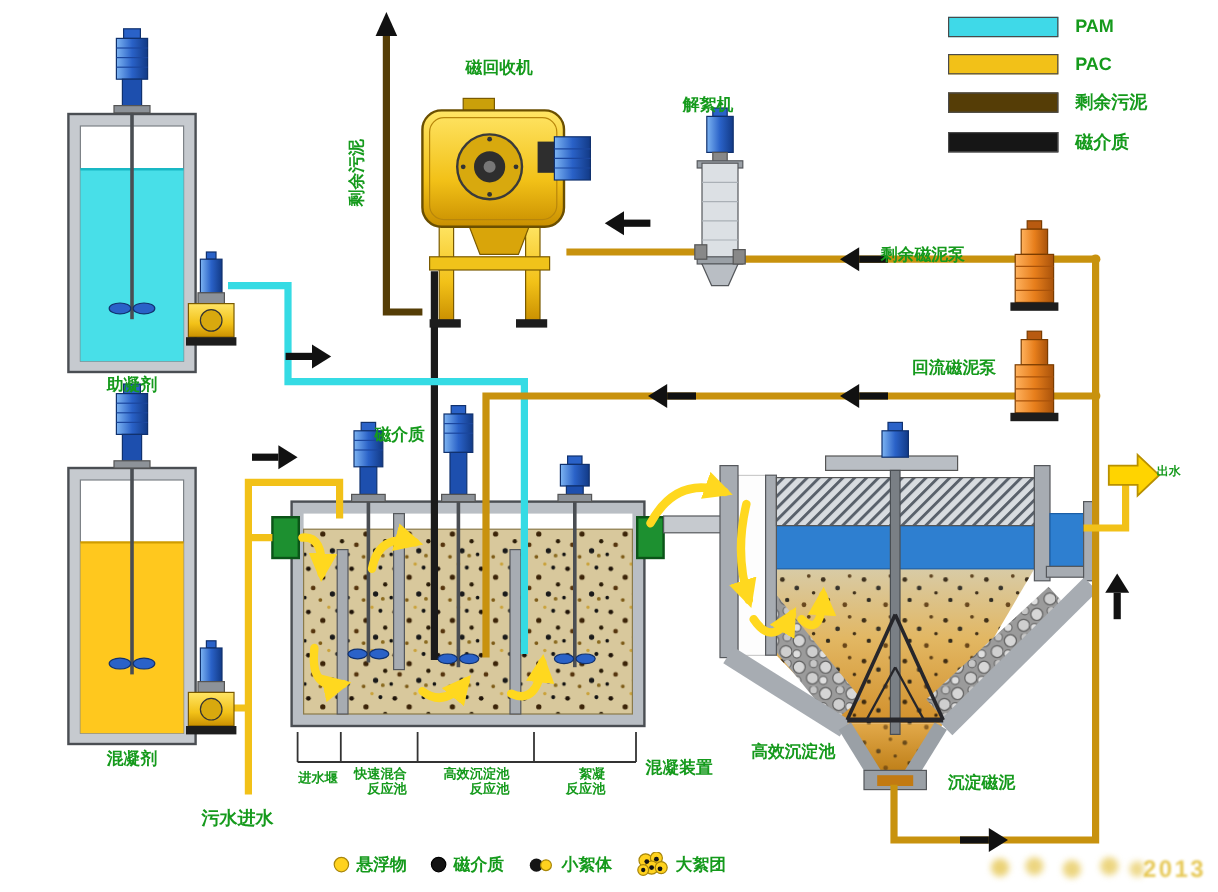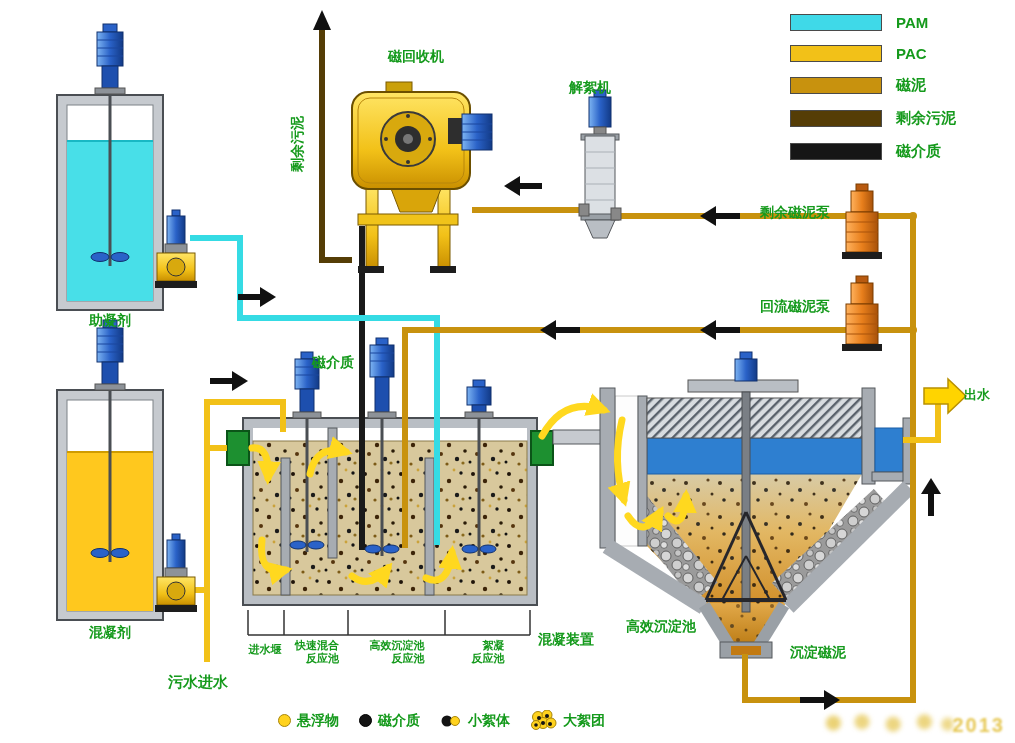--- a/index.html
+++ b/index.html
@@ -349,23 +349,23 @@
         <line x1="445" y1="610" x2="445" y2="635"></line>
   <line x1="530" y1="610" x2="530" y2="635"></line>
         <line x1="248" y1="635" x2="530" y2="635"></line>
 </g>
 </svg>
 
 <div class="lbl c" style="left:416px;top:48px">磁回收机</div>
 <div class="lbl c" style="left:590px;top:79px">解絮机</div>
 <div class="lbl c" style="left:110px;top:312px">助凝剂</div>
 <div class="lbl c" style="left:110px;top:624px">混凝剂</div>
-<div class="lbl" style="left:760px;top:204px">剩余磁泥泵</div>
+<div class="lbl" style="left:734px;top:204px">剩余磁泥泵</div>
 <div class="lbl" style="left:760px;top:298px">回流磁泥泵</div>
-<div class="lbl" style="left:964px;top:386px;font-size:13px">出水</div>
+<div class="lbl" style="left:964px;top:386px;font-size:10px">出水</div>
 <div class="lbl" style="left:626px;top:618px">高效沉淀池</div>
 <div class="lbl" style="left:790px;top:644px">沉淀磁泥</div>
 <div class="lbl" style="left:168px;top:673px;font-size:15px">污水进水</div>
 <div class="lbl" style="left:538px;top:631px">混凝装置</div>
 <div class="lbl c s" style="left:265px;top:643px">进水堰</div>
 <div class="lbl c s" style="left:317px;top:639px">
   <div>快速混合</div>
   <div>反应池</div>
 </div>
 <div class="lbl c s" style="left:397px;top:639px">
@@ -380,24 +380,20 @@
 <div class="lbl vert" style="left:289px;top:172px">剩余污泥</div>
 
 <div class="legend">
   <div class="lrow">
     <span class="bar bar-0"></span>
     <span class="ltext">PAM</span>
   </div>
   <div class="lrow">
     <span class="bar bar-1"></span>
     <span class="ltext">PAC</span>
-  </div>
-  <div class="lrow">
-    <span class="bar bar-2"></span>
-    <span class="ltext">磁泥</span>
   </div>
   <div class="lrow">
     <span class="bar bar-3"></span>
     <span class="ltext">剩余污泥</span>
   </div>
   <div class="lrow">
     <span class="bar bar-4"></span>
     <span class="ltext">磁介质</span>
   </div>
 </div>

